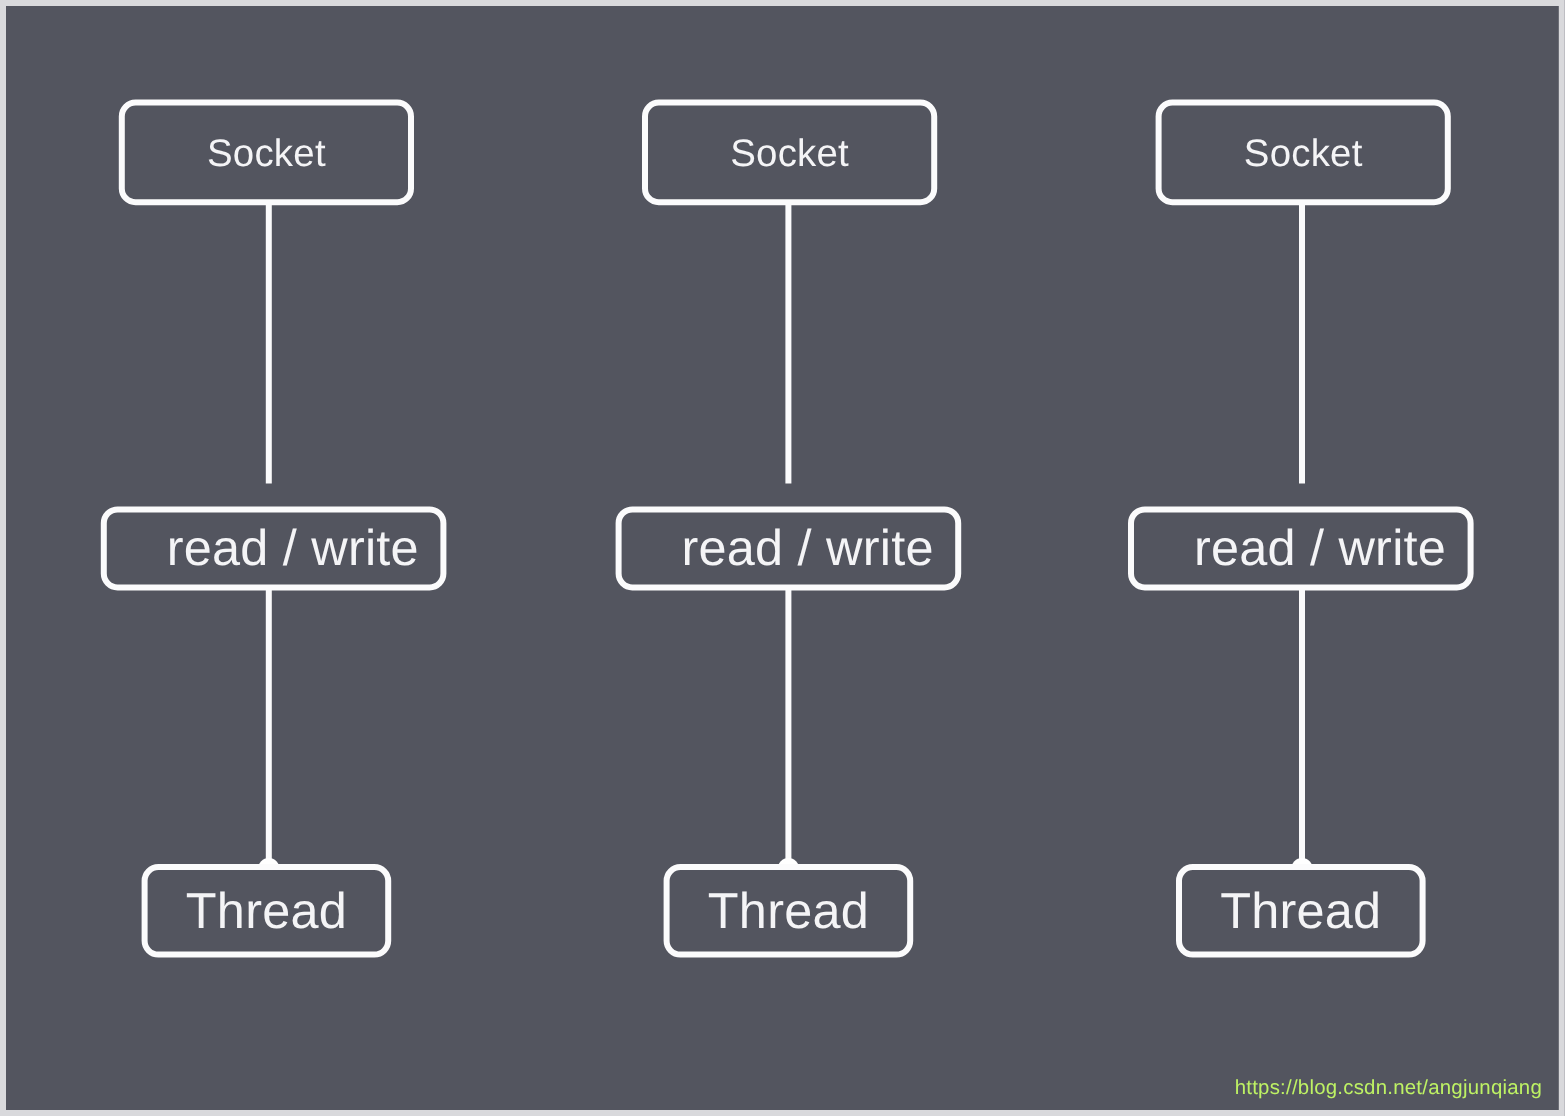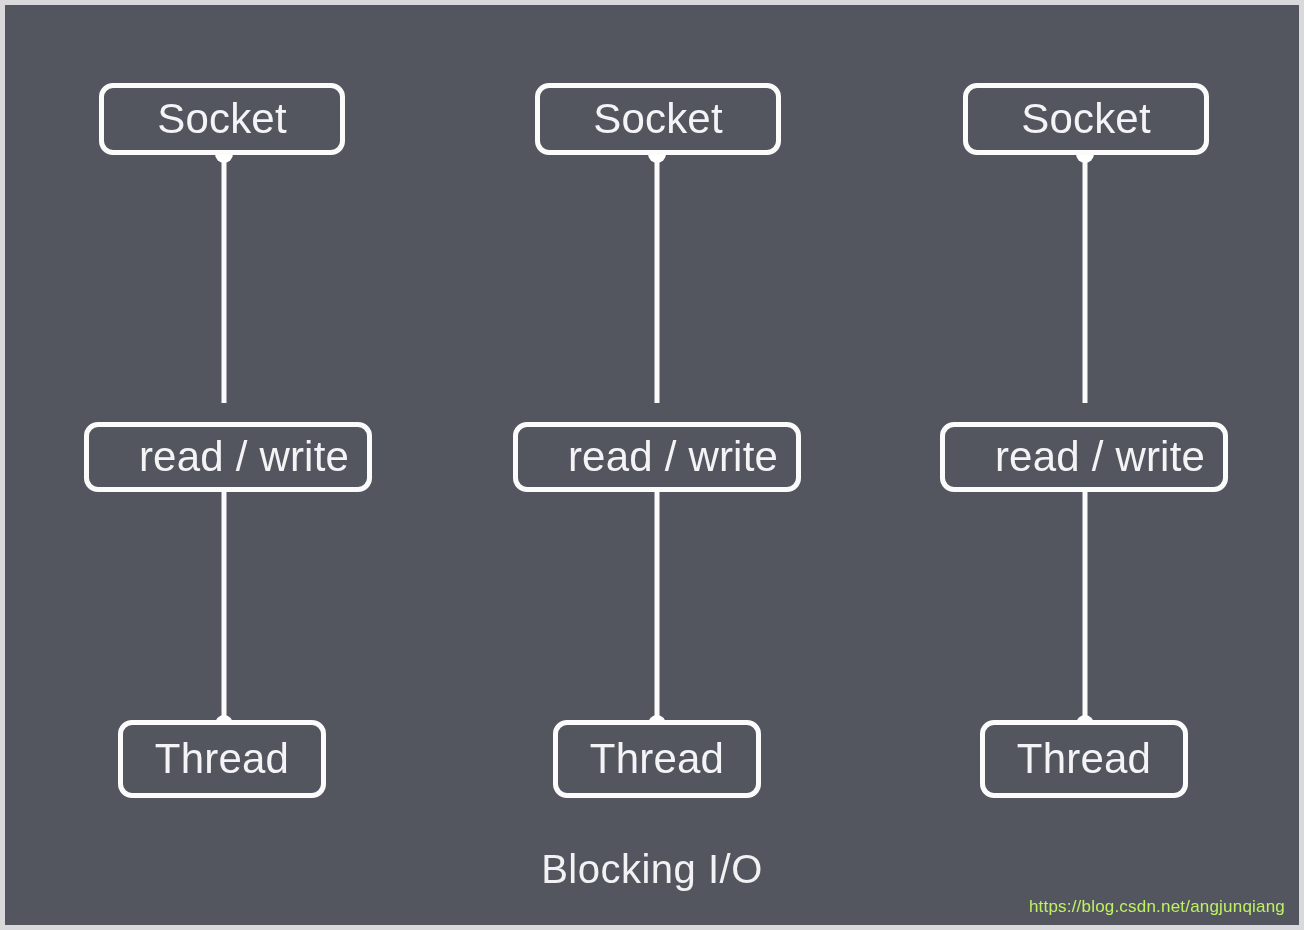--- a/index.html
+++ b/index.html
@@ -43,22 +43,22 @@
     color: #f4f4f6;
     display: flex;
     align-items: center;
     justify-content: center;
     letter-spacing: 0.2px;
     white-space: nowrap;
   }
 
   .node.socket {
     width: 246px;
-    height: 72px;
-    font-size: 42px;
+    height: 88px;
+    font-size: 32px;
   }
   .node.rw {
     width: 288px;
     height: 70px;
     font-size: 42px;
   }
   .node.thread {
     width: 208px;
     height: 78px;
     font-size: 42px;
@@ -138,17 +138,16 @@
   <div class="node thread col1">Thread</div>
 
   <div class="node socket col2">Socket</div>
   <div class="node rw col2">read / write</div>
   <div class="node thread col2">Thread</div>
 
   <div class="node socket col3">Socket</div>
   <div class="node rw col3">read / write</div>
   <div class="node thread col3">Thread</div>
 
-  <div id="caption">Blocking I/O</div>
 
   <div id="watermark">https://blog.csdn.net/angjunqiang</div>
 
 </div>
 
 </body></html>

